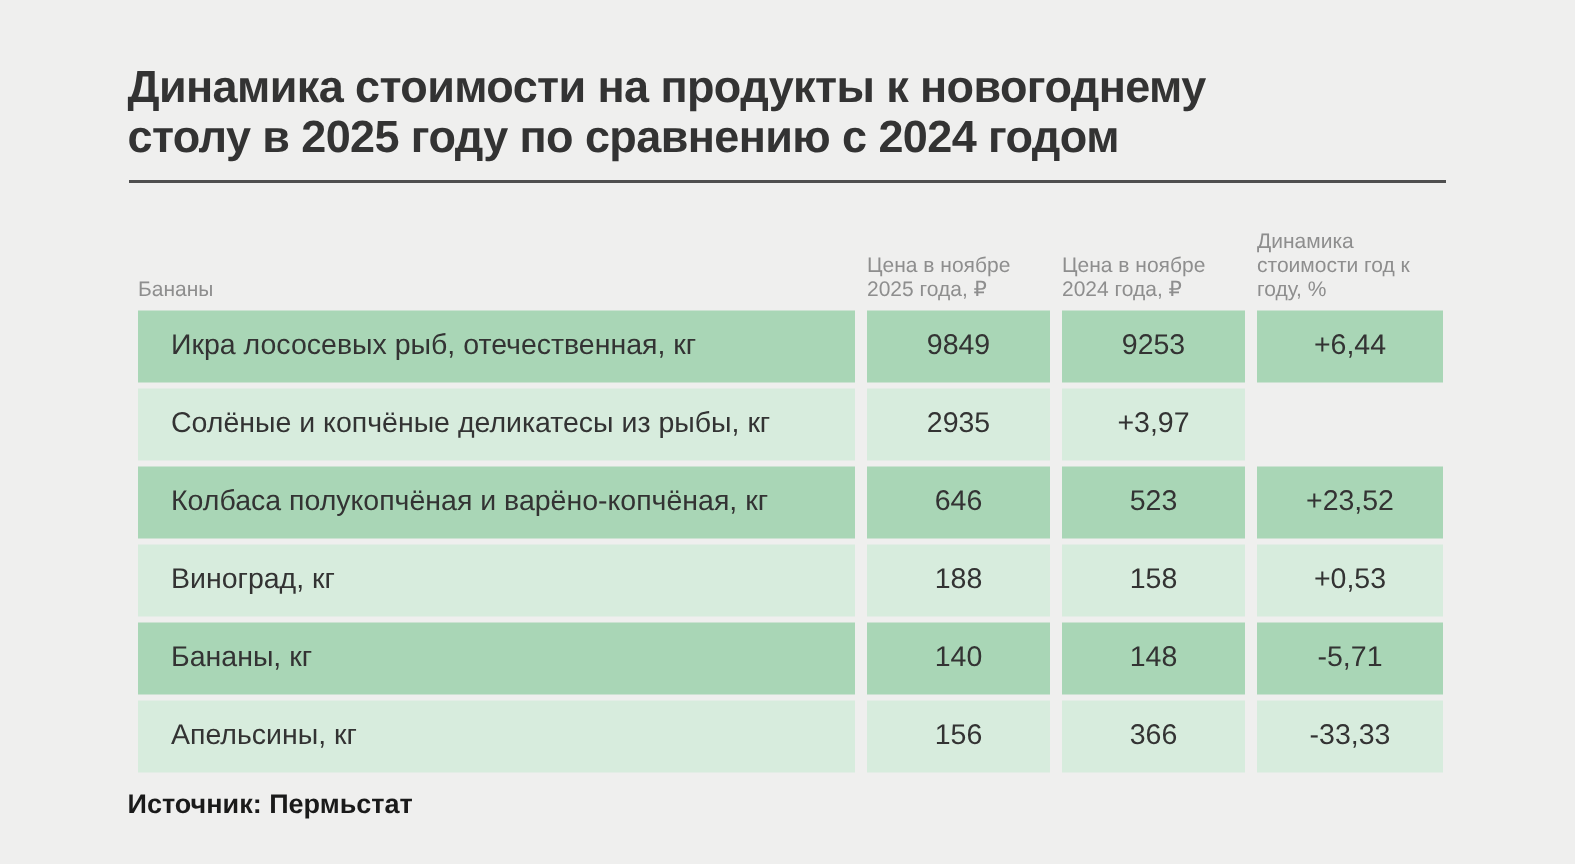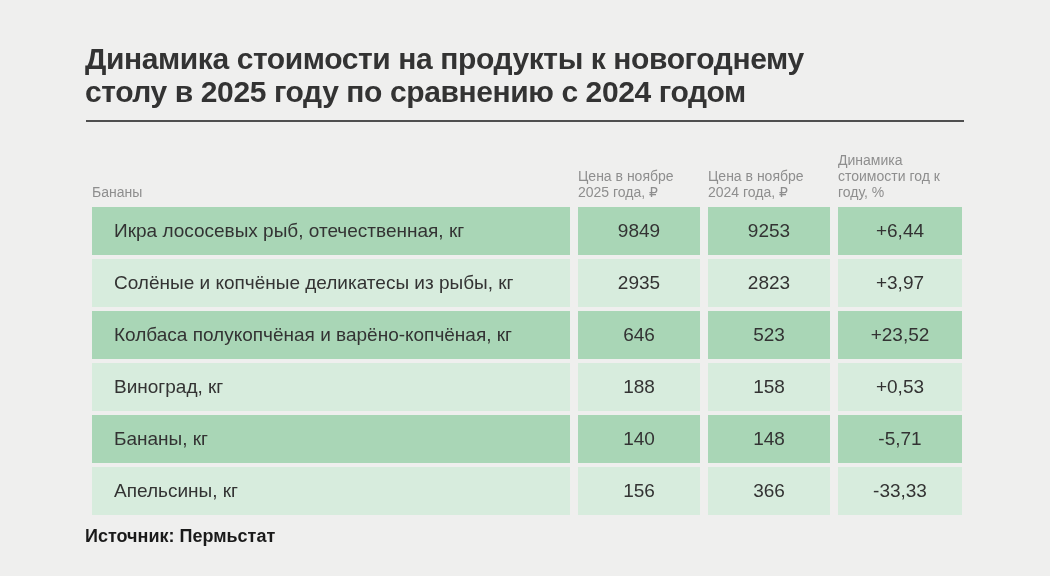--- a/index.html
+++ b/index.html
@@ -87,21 +87,20 @@
     <div class="grid row odd">
       <div class="cell product">Икра лососевых рыб, отечественная, кг</div>
       <div class="cell">9849</div>
       <div class="cell">9253</div>
       <div class="cell">+6,44</div>
     </div>
 
     <div class="grid row even">
       <div class="cell product">Солёные и копчёные деликатесы из рыбы, кг</div>
       <div class="cell">2935</div>
-      <div class="cell">2823</div>
       <div class="cell">+3,97</div>
     </div>
 
     <div class="grid row odd">
       <div class="cell product">Колбаса полукопчёная и варёно-копчёная, кг</div>
       <div class="cell">646</div>
       <div class="cell">523</div>
       <div class="cell">+23,52</div>
     </div>
 

